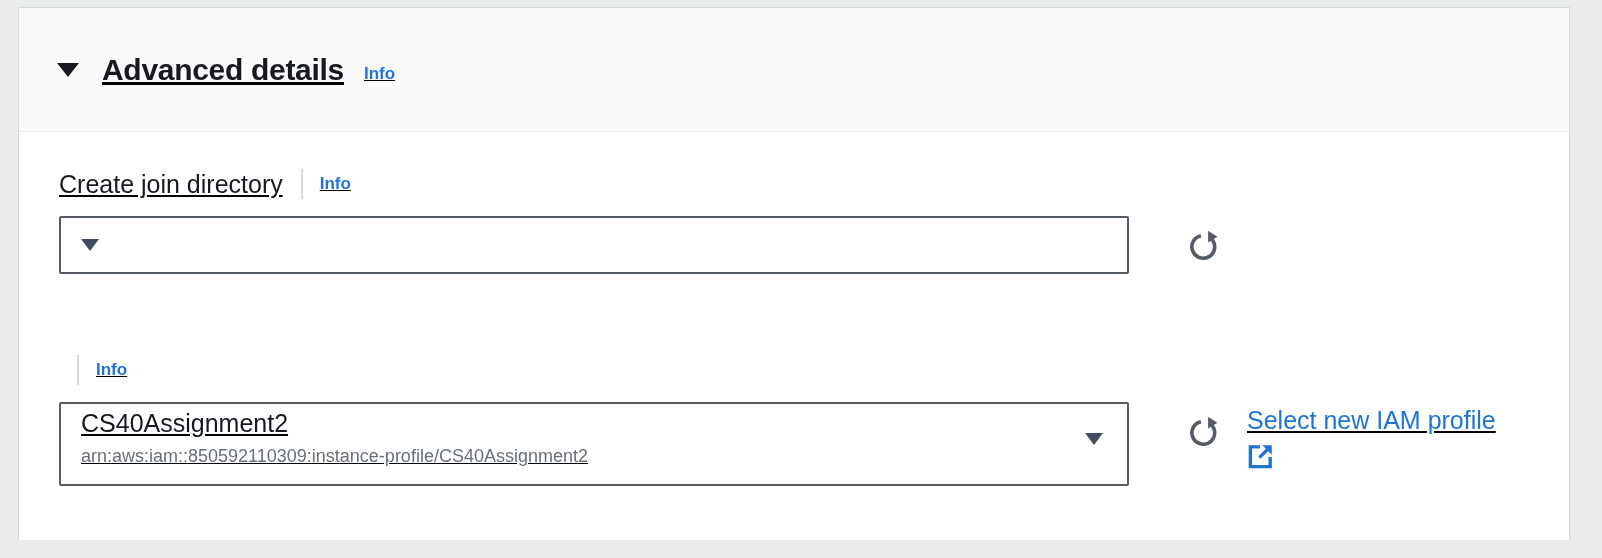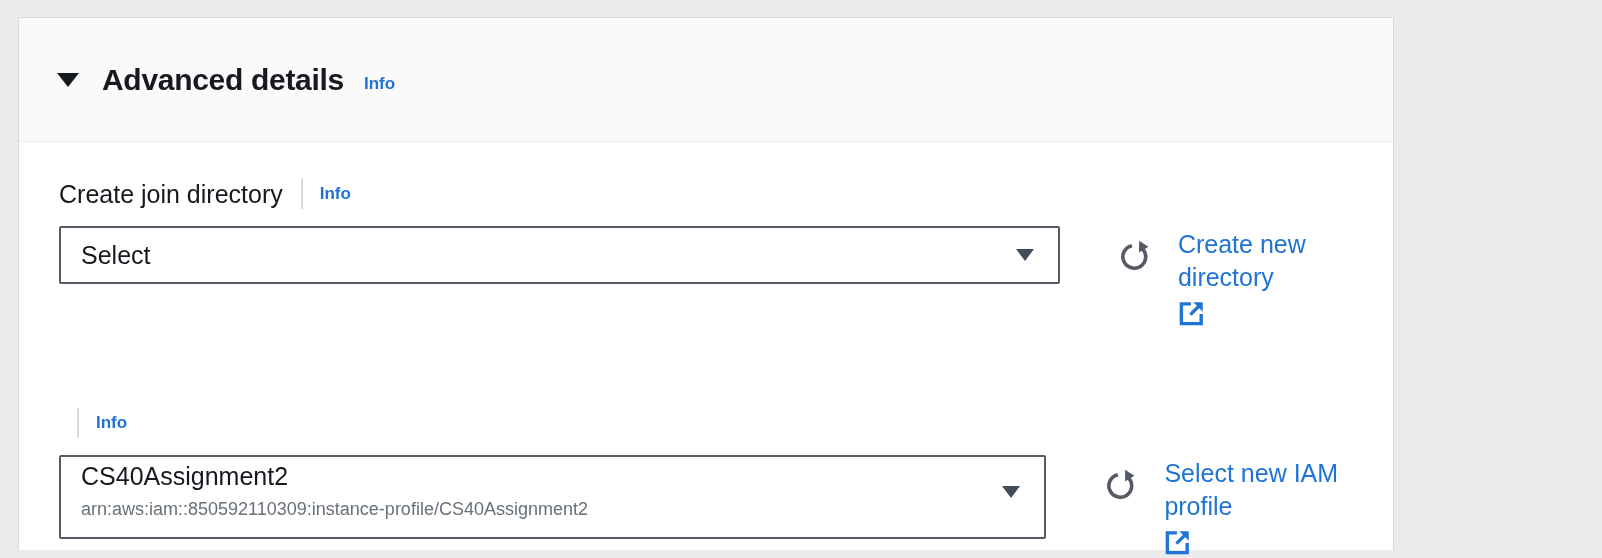--- a/index.html
+++ b/index.html
@@ -5,23 +5,23 @@
   html, body { margin: 0; padding: 0; }
   body {
     width: 1602px; height: 558px; overflow: hidden;
     background: #e9ebed;
     font-family: "Liberation Sans", sans-serif;
     -webkit-font-smoothing: antialiased;
   }
   .stage { position: relative; width: 1602px; height: 558px; }
 
   .panel {
-    position: absolute; left: 18px; top: 17px; width: 1376px; height: 533px;
+    position: absolute; left: 18px; top: 7px; width: 1552px; height: 533px;
     background: #ffffff; box-sizing: border-box;
-    border: 1px solid #d5dbdb; border-bottom: none;
+    border: 1px solid #d5dbdb; border-bottom: none; text-decoration: underline;
   }
 
   .panel-header {
     height: 124px; background: #fafafa; border-bottom: 1px solid #eaeded;
     display: flex; align-items: center; padding-left: 38px; cursor: pointer;
     box-sizing: border-box;
   }
   .caret {
     width: 0; height: 0; display: inline-block;
     border-left: 11px solid transparent; border-right: 11px solid transparent;
@@ -91,43 +91,30 @@
     <div class="panel-body">
 
       <div class="field-group">
         <div class="label-row">
           <span class="field-label">Create join directory</span>
           <span class="vdiv"></span>
           <a class="info-link">Info</a>
         </div>
         <div class="control-row">
           <div class="dropdown">
-            <span class="dd-text">
-              <span class="dd-value">Select</span>
-            </span>
             <span class="dd-caret"></span>
           </div>
           <button class="refresh-btn">
             <span>
               <svg viewBox="0 0 24 24">
                 <path d="M10.6 5.1 A7.6 7.6 0 1 0 15.9 5.9" fill="none" stroke="#545b64" stroke-width="2.4"></path>
                 <polygon points="15.4,1.9 21.6,5.8 15.4,9.6" fill="#545b64"></polygon>
               </svg>
             </span>
           </button>
-          <a class="create-block">
-            <span class="create-text">Create new directory</span>
-            <span class="ext-icon">
-              <svg viewBox="0 0 24 24">
-                <path d="M20.6 12.5 V21 H3 V3.4 H11.5" fill="none" stroke="#2074d5" stroke-width="3"></path>
-                <path d="M11 13 L19 5" fill="none" stroke="#2074d5" stroke-width="3"></path>
-                <polygon points="13.6,2 22,2 22,10.4" fill="#2074d5"></polygon>
-              </svg>
-            </span>
-          </a>
         </div>
       </div>
 
       <div class="field-group">
         <div class="label-row">
           <span class="vdiv"></span>
           <a class="info-link">Info</a>
         </div>
         <div class="control-row">
           <div class="dropdown two-line">

